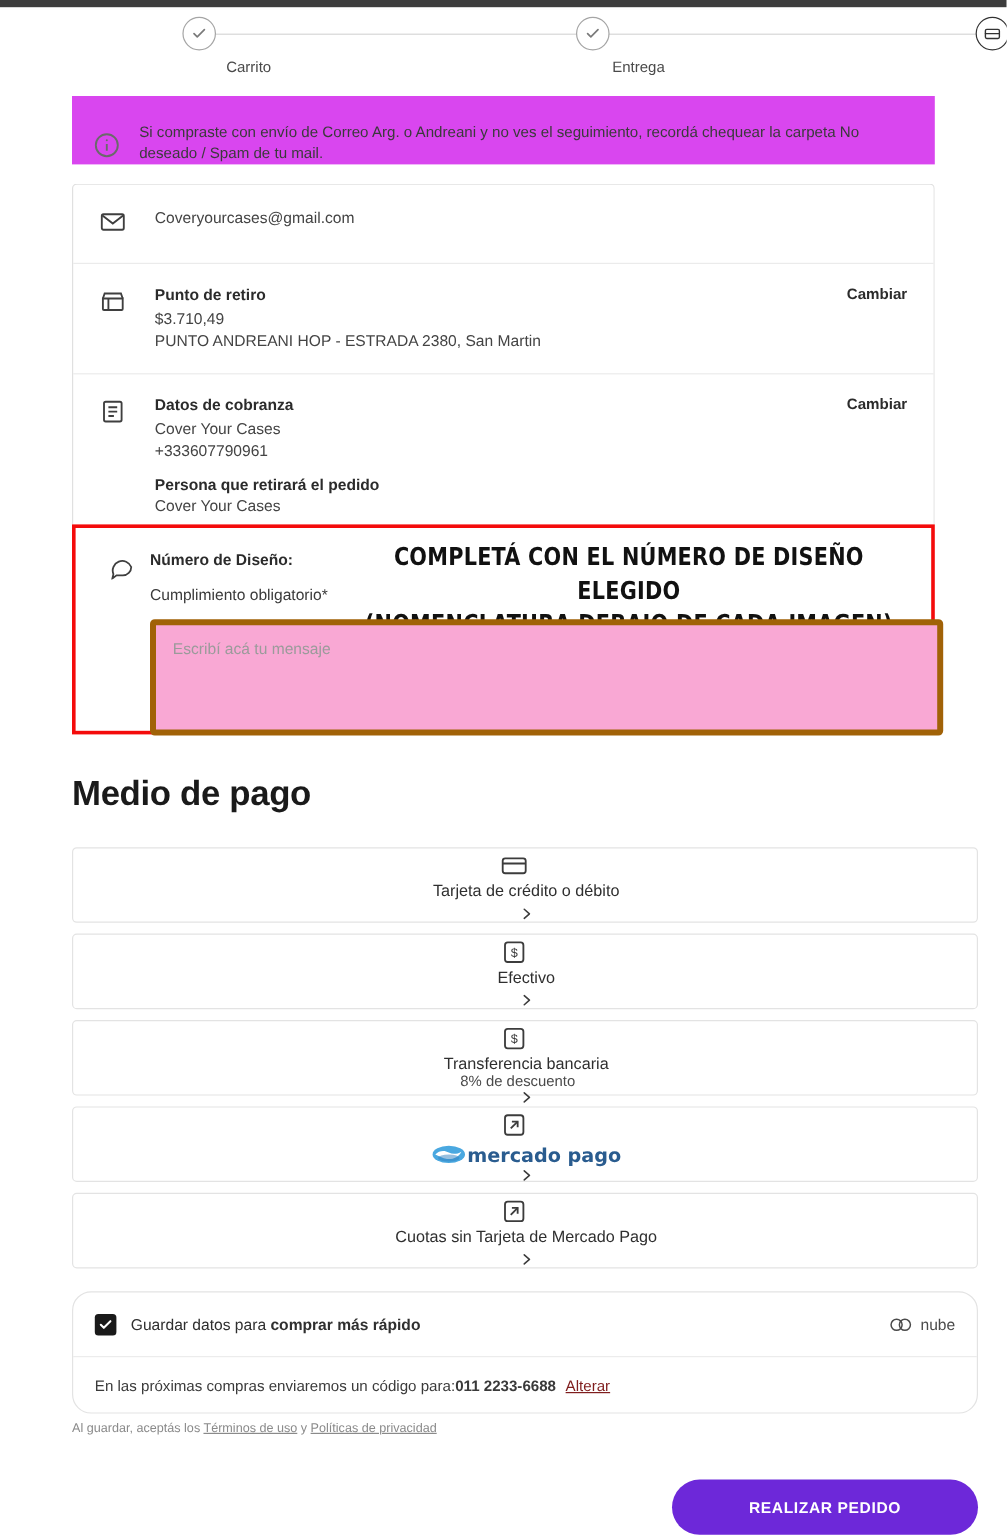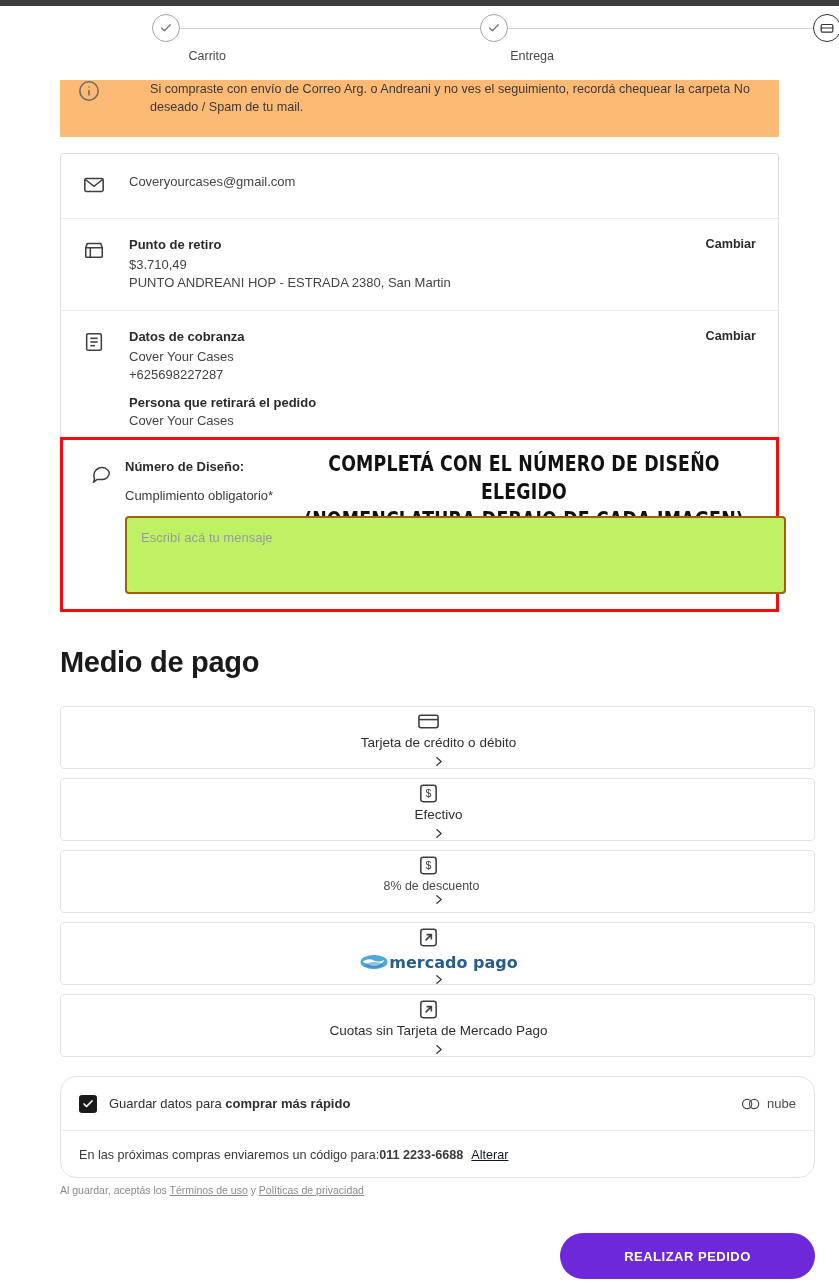--- a/index.html
+++ b/index.html
@@ -61,25 +61,24 @@
   .step.current .label { color: #2b2b2b; }
   #step-0 { left: 46px; }
   #step-1 { left: 374px; }
   #step-2 { left: 707px; }
 
   
   .notice {
     position: absolute;
     top: 80px; left: 60px;
     width: 719px; height: 57px;
-    background: #fdba74;
+    background: #d946ef;
     display: flex;
-    align-items: flex-start;
+    align-items: flex-end;
     padding: 0 18px;
-    gap: 34px;
   }
   .notice .ico { flex: 0 0 24px; margin-right: 14px; color: #6a6a6a; }
   .notice .txt {
     font-size: 12.6px;
     line-height: 18px;
     color: #3a3a3a;
     max-width: 660px;
   }
 
   
@@ -151,29 +150,29 @@
     font-size: 20.5px;
     letter-spacing: 0.2px;
     line-height: 28px;
     color: #111111;
     transform: scaleX(0.94);
     transform-origin: center top;
   }
   .msg-textarea {
     position: absolute;
     left: 62px; top: 76px;
-    width: 661px; height: 78px;
-    border: 2px solid #a16207;
+    width: 661px; height: 97px;
+    border: 5px solid #a16207;
     border-radius: 4px;
     padding: 12px 14px;
     font-size: 13px;
     font-family: "Liberation Sans", sans-serif;
     color: #333333;
     resize: none;
-    background: #bef264;
+    background: #f9a8d4;
   }
   .msg-textarea::placeholder { color: #9b9b9b; }
 
   
   .pay-heading {
     position: absolute;
     left: 60px; top: 646px;
     font-size: 29px;
     font-weight: bold;
     color: #1a1a1a;
@@ -254,21 +253,21 @@
     font-size: 13px; color: #4a4a4a;
   }
   #save-card .bottom {
     height: 47px;
     display: flex; align-items: center;
     padding: 0 18px;
     font-size: 12.6px;
     color: #3a3a3a;
   }
   #save-card .bottom b { font-weight: bold; }
-  #save-card .bottom a { color: #0f172a; margin-left: 8px; text-decoration: underline; cursor: pointer; }
+  #save-card .bottom a { color: #7f1d1d; margin-left: 8px; text-decoration: underline; cursor: pointer; }
 
   .legal {
     position: absolute;
     left: 60px; top: 1184px;
     font-size: 10.5px;
     color: #8a8a8a;
   }
   .legal a { color: #8a8a8a; text-decoration: underline; cursor: pointer; }
 
   .cta {
@@ -371,21 +370,21 @@
         <svg width="22" height="22" viewBox="0 0 24 24" fill="none" stroke="#3f3f3f" stroke-width="1.7">
             <rect x="4" y="3" width="16" height="18" rx="1.5"></rect>
             <line x1="8" y1="8" x2="16" y2="8"></line>
             <line x1="8" y1="12" x2="16" y2="12"></line>
             <line x1="8" y1="16" x2="13" y2="16"></line>
           </svg>
       </span>
       <div class="body">
         <div class="title">Datos de cobranza</div>
         <div class="line">Cover Your Cases</div>
-        <div class="line">+625698227287</div>
+        <div class="line">+333607790961</div>
         <div class="sub-title">Persona que retirará el pedido</div>
         <div class="line">Cover Your Cases</div>
       </div>
       <a class="change-link">Cambiar</a>
     </div>
   </div>
 
   <div id="message-box">
     <div class="inner">
       <span class="msg-ico">
@@ -435,20 +434,21 @@
     </span>
   </div>
 
   <div class="pay-opt" id="pay-2">
     <span class="badge">
       <svg width="23" height="23" viewBox="0 0 24 24" fill="none" stroke="#3c3c3c" stroke-width="1.6">
           <rect x="4" y="3.5" width="16" height="17" rx="2.4"></rect>
           <text x="12" y="16" font-size="11" fill="#3c3c3c" stroke="none" text-anchor="middle" font-family="Liberation Sans, sans-serif">$</text>
         </svg>
     </span>
+    <span class="name">Transferencia bancaria</span>
     <span class="disc">8% de descuento</span>
     <span class="chev">
       <svg width="13" height="13" viewBox="0 0 24 24" fill="none" stroke="#3c3c3c" stroke-width="2.4" stroke-linecap="round" stroke-linejoin="round">
           <polyline points="9 5 17 12 9 19"></polyline>
         </svg>
     </span>
   </div>
 
   <div class="pay-opt" id="pay-3">
     <span class="badge">

